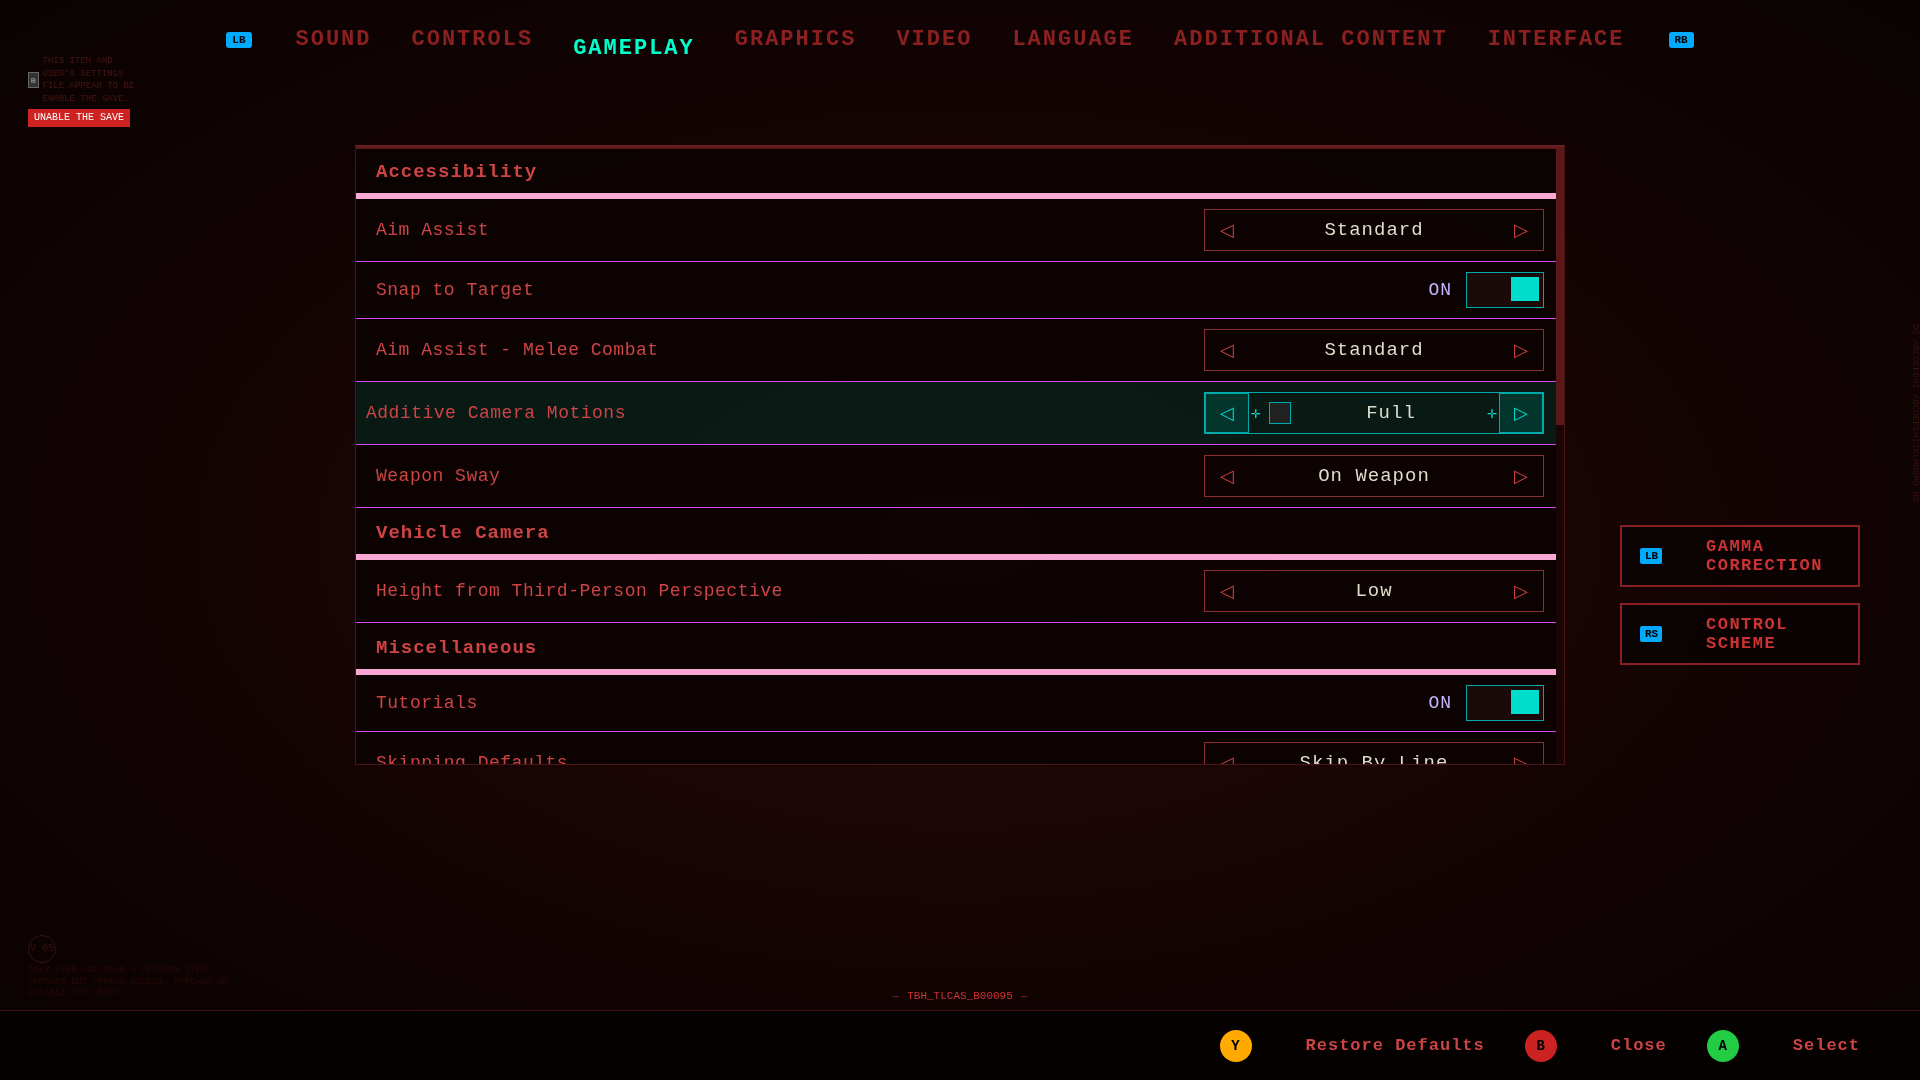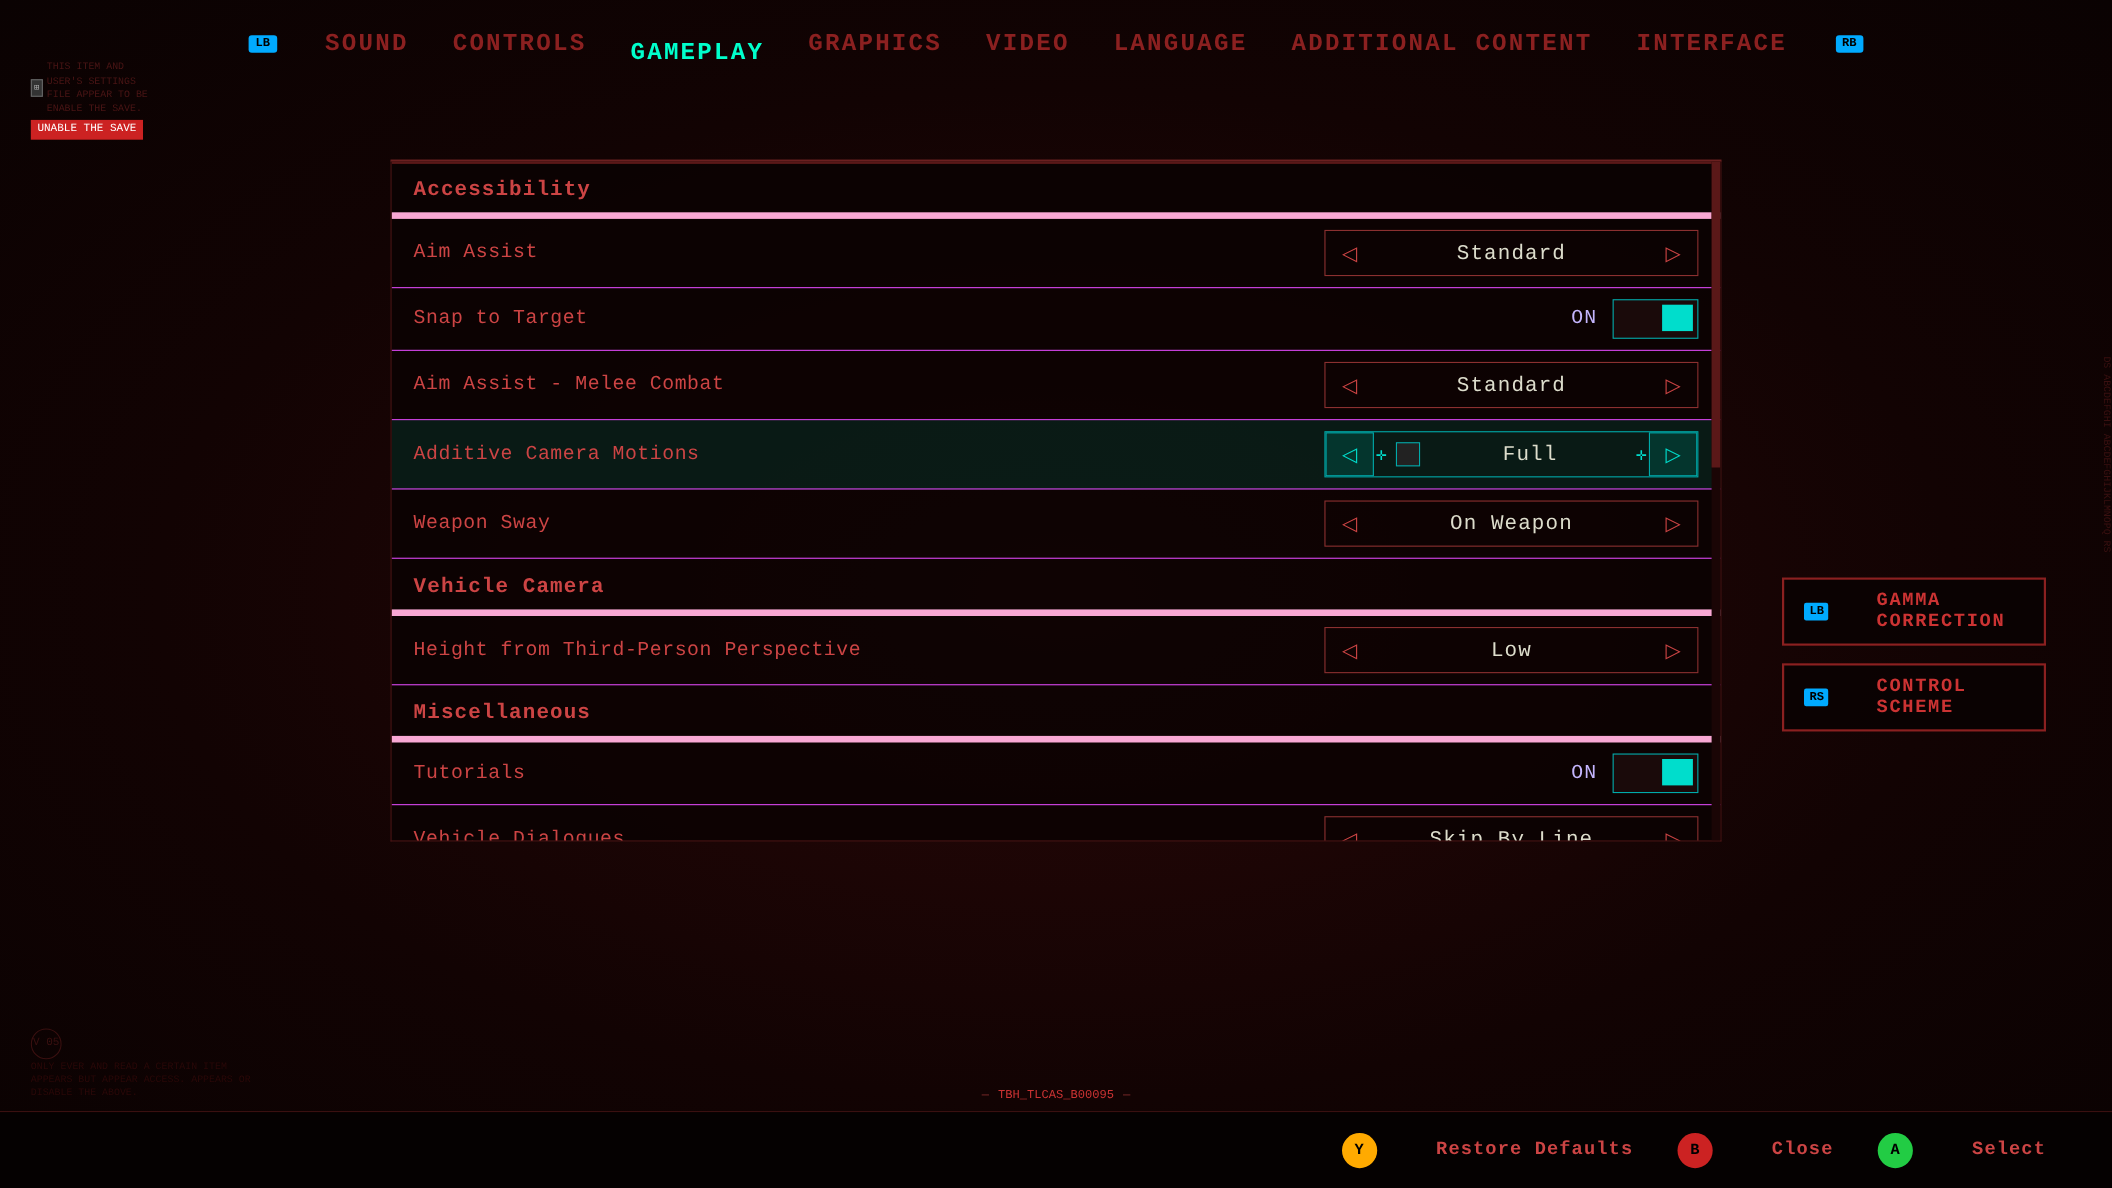--- a/index.html
+++ b/index.html
@@ -105,20 +105,21 @@
     .setting-row {
       display: flex;
       align-items: center;
       padding: 10px 20px;
       border-bottom: 1px solid #d946ef;
       min-height: 52px;
     }
 
     .setting-row.highlighted {
       background: rgba(0, 100, 80, 0.25);
+      padding-left: 10px;
     }
 
     .setting-label {
       color: #cc4444;
       font-size: 18px;
       flex: 1;
       letter-spacing: 0.5px;
     }
 
     .setting-control {
@@ -519,21 +520,21 @@
             <div class="toggle-container">
               <span class="toggle-label-text">ON</span>
               <div class="toggle-switch on">
                 <div class="toggle-thumb"></div>
               </div>
             </div>
           </div>
         </div>
 
         <div class="setting-row">
-          <span class="setting-label">Vehicle Dialogues</span>
+          <span class="setting-label">Skipping Defaults</span>
           <div class="setting-control">
             <div class="arrow-selector">
               <button class="arrow-btn">◁</button>
               <span class="arrow-selector-value">Skip By Line</span>
               <button class="arrow-btn">▷</button>
             </div>
           </div>
         </div>
 
         <div class="panel-scrollbar">

